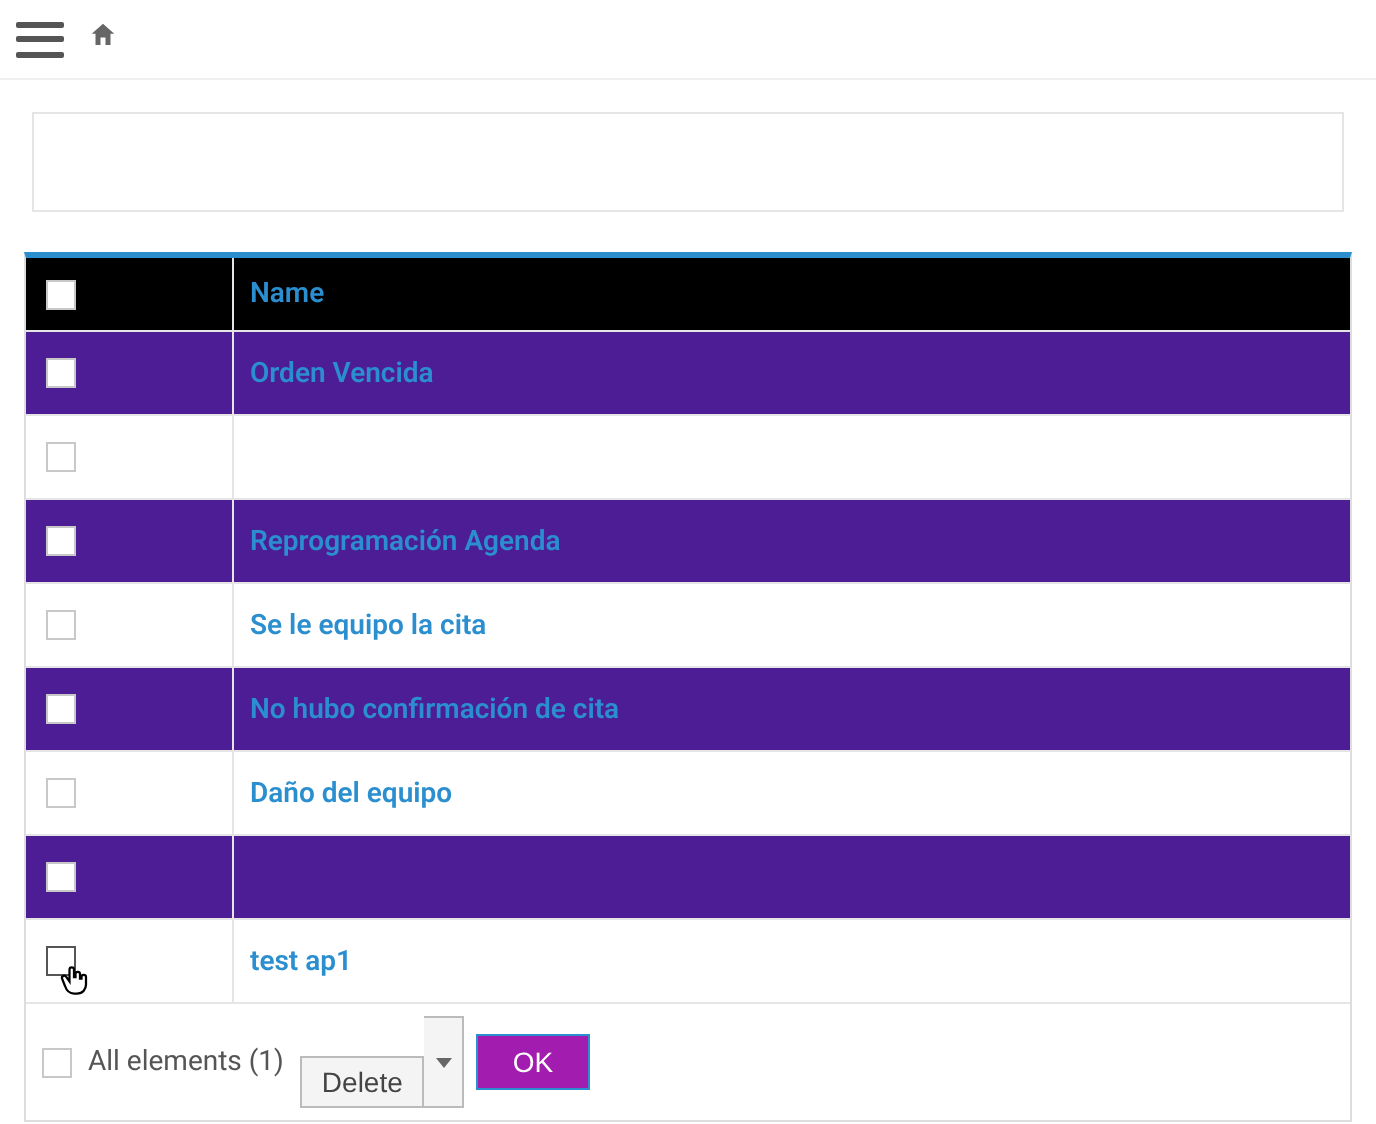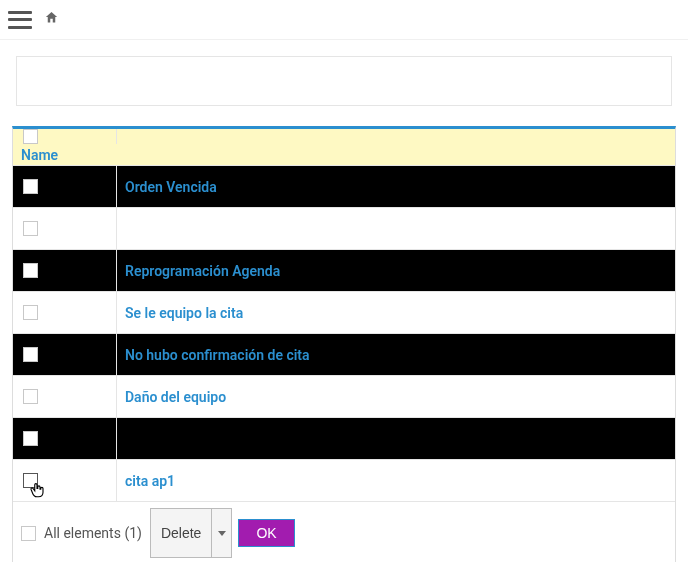--- a/index.html
+++ b/index.html
@@ -53,26 +53,25 @@
     border-bottom: 1px solid #ddd;
   }
   .row {
     display: flex;
     align-items: stretch;
     border-top: 1px solid #e5e5e5;
     min-height: 42px;
   }
   .row.header {
     border-top: none;
-    background: #fef9c3;
+    background: #000000;
     min-height: 36px;
-    flex-direction: column;
   }
   .row.alt {
-    background: #000000;
+    background: #4c1d95;
   }
   .cell-chk {
     width: 104px;
     display: flex;
     align-items: center;
     padding-left: 10px;
     border-right: 1px solid #e5e5e5;
   }
   .cell-name {
     flex: 1;
@@ -112,23 +111,24 @@
     margin-right: 2px;
   }
   .footer-label {
     color: #555;
     margin-right: 2px;
   }
   .btn {
     border: 1px solid #bbb;
     background: #f4f4f4;
     color: #444;
-    padding: 16px 10px;
+    padding: 4px 10px;
     font-size: 14px;
     cursor: pointer;
+    margin-top: 20px;
   }
   .btn-split {
     display: flex;
     align-items: stretch;
   }
   .btn-split .btn {
     border-top-right-radius: 0;
     border-bottom-right-radius: 0;
   }
   .btn-caret {
@@ -246,21 +246,21 @@
     <div class="cell-chk">
         <div class="chk"></div>
       </div>
   </div>
 
   <div class="row">
     <div class="cell-chk">
         <div class="chk focus"></div>
       </div>
     <div class="cell-name">
-        <span class="name-link">cita ap1</span>
+        <span class="name-link">test ap1</span>
       </div>
   </div>
 
   <div class="footer">
     <div class="chk"></div>
     <span class="footer-label">All elements (1)</span>
     <div class="btn-split">
       <button class="btn">Delete</button>
       <div class="btn-caret">
         <div class="caret-down"></div>

